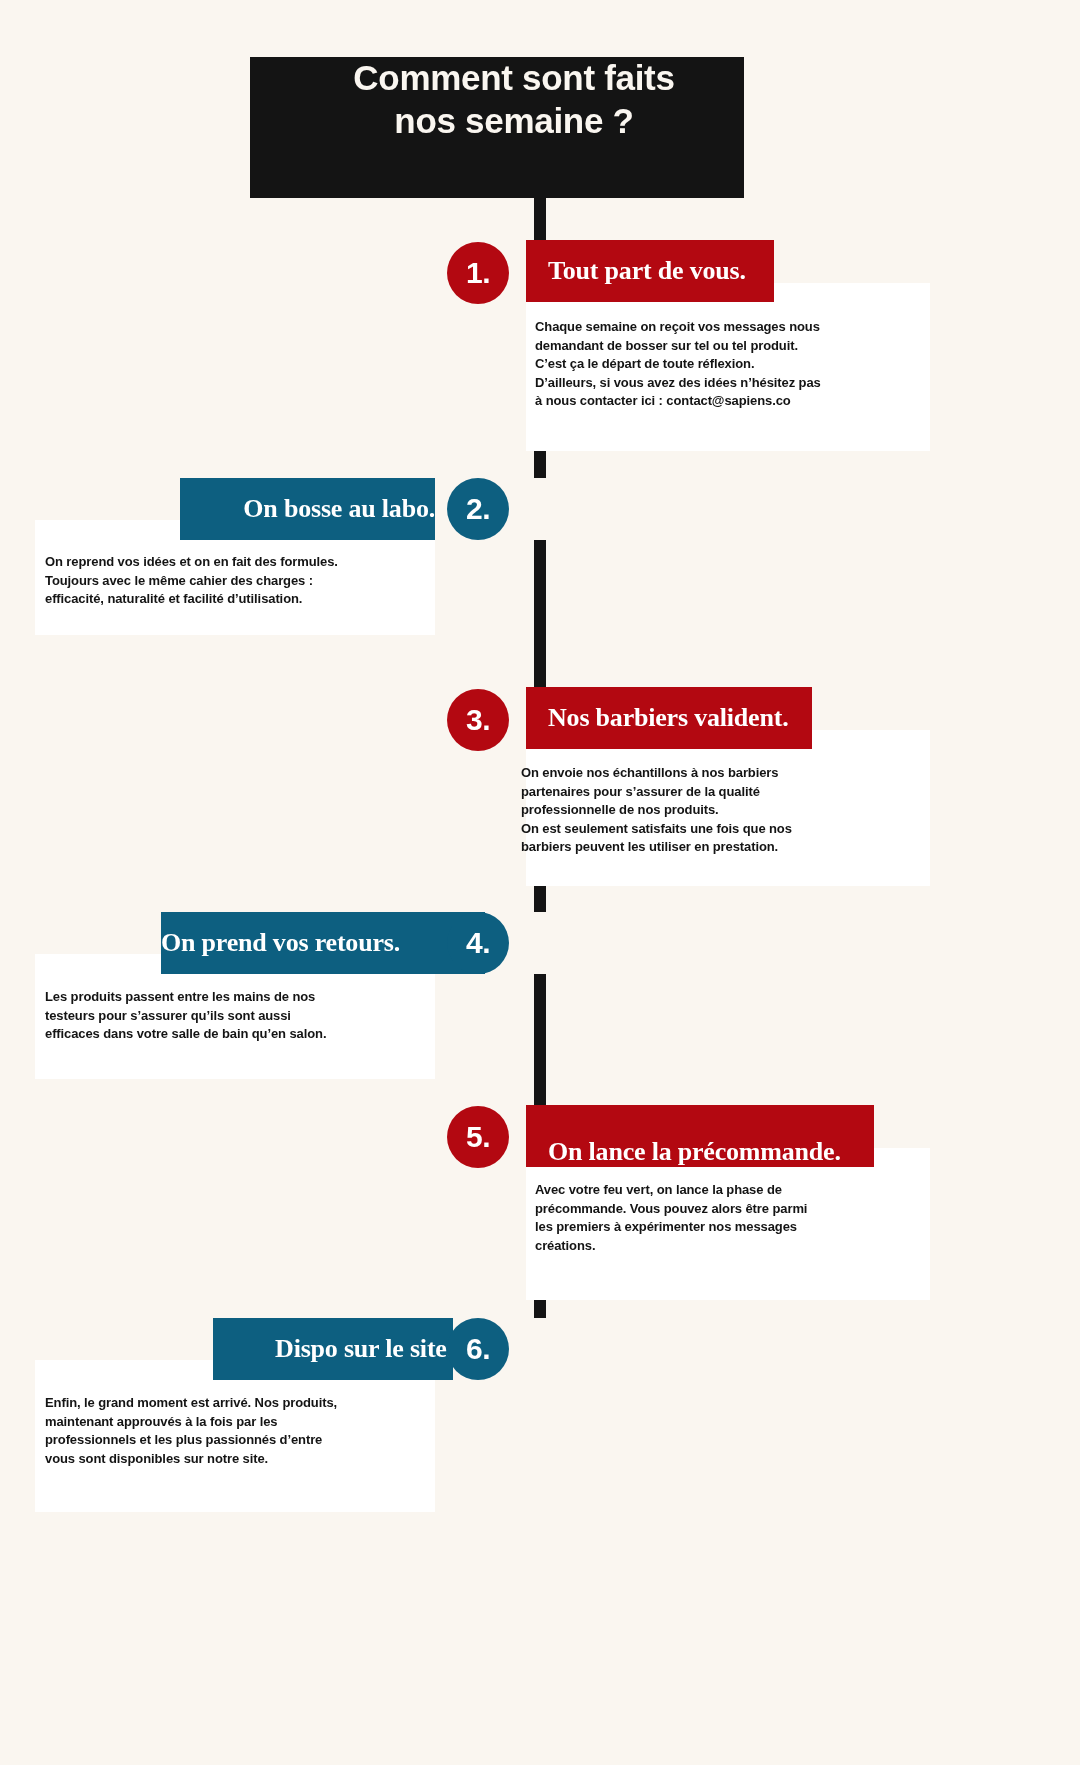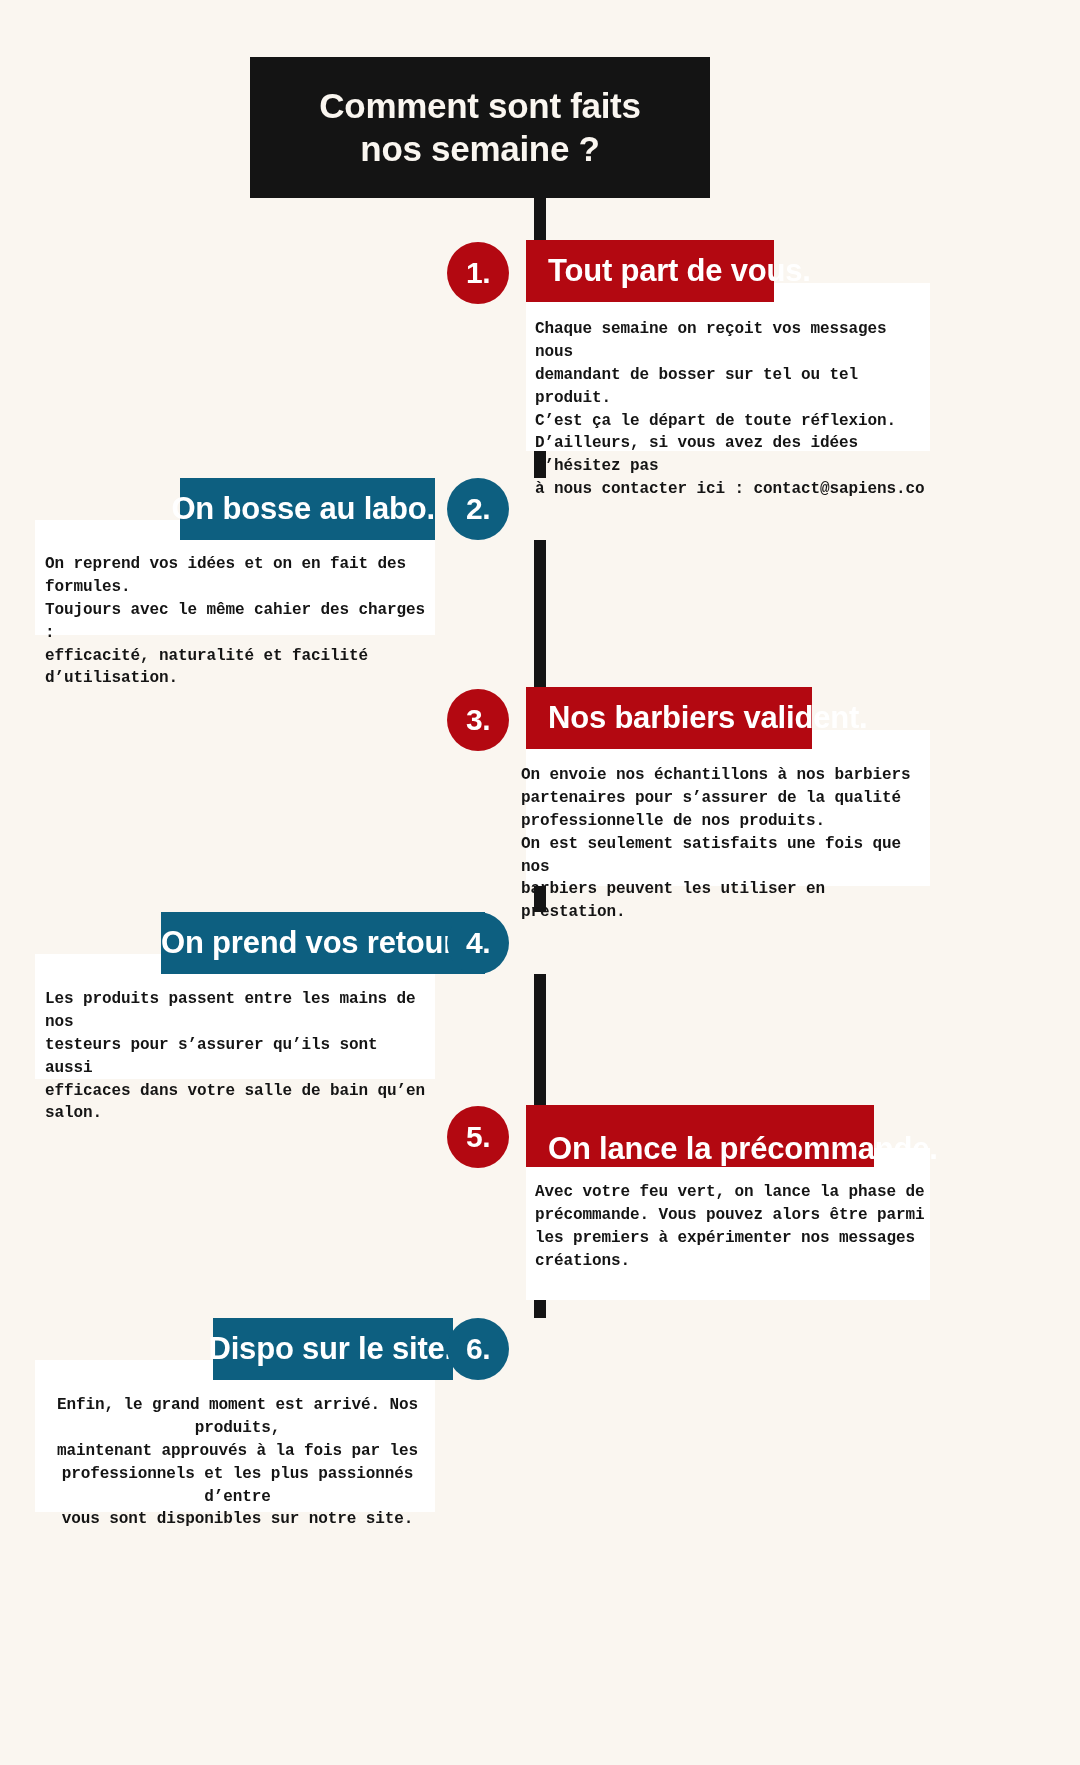--- a/index.html
+++ b/index.html
@@ -19,22 +19,23 @@
     width:12px;
     background:#141414;
   }
 
   
   .title-box{
     position:absolute;
     left:250px;top:57px;
     width:460px;height:141px;
     background:#141414;
-    display:flex;align-items:center;justify-content:center;
+    display:flex;justify-content:center;
     text-align:center;
+    padding-left:34px;
   }
   .title-box h1{
     margin:0;
     color:#faf6f0;
     font-size:35px;
     line-height:1.22;
     font-weight:bold;
     letter-spacing:-0.3px;
   }
 
@@ -64,38 +65,38 @@
   .bar{
     position:absolute;
     height:62px;
     display:flex;align-items:center;
     z-index:3;
   }
   .bar.red{background:#b30811;}
   .bar.blue{background:#0d5f80;}
   .bar span{
     color:#ffffff;
-    font-size:31px;
+    font-size:26px;
     font-weight:bold;
     letter-spacing:-0.2px;
     white-space:nowrap;
+    font-family:Liberation Serif, serif;
   }
   .bar.left span{}
   .bar.right span{padding-left:22px;}
 
   .body-text{
     position:absolute;
     z-index:2;
     color:#141414;
-    font-size:16px;
+    font-size:13px;
     line-height:1.43;
     font-weight:bold;
     letter-spacing:-0.1px;
     white-space:pre-line;
-    font-family:Liberation Mono, monospace;
   }
 </style>
 </head>
 <body>
 
 <div class="canvas">
 
   <div class="spine" style="top:198px;height:52px;"></div>
   <div class="spine" style="top:303px;height:175px;"></div>
   <div class="spine" style="top:540px;height:149px;"></div>
@@ -181,19 +182,19 @@
   </div>
 
   <div class="step">
     <div class="panel" style="left:35px;top:1360px;width:400px;height:152px;"></div>
     <div class="badge blue" style="left:447px;top:1318px;">
       <span>6.</span>
     </div>
     <div class="bar blue left" style="left:213px;top:1318px;width:240px;justify-content:flex-end;">
       <span>Dispo sur le site.</span>
     </div>
-    <div class="body-text" style="left:45px;top:1394px;width:385px;text-align:center;">Enfin, le grand moment est arrivé. Nos produits,
+    <div class="body-text" style="left:45px;top:1394px;width:385px;">Enfin, le grand moment est arrivé. Nos produits,
 maintenant approuvés à la fois par les
 professionnels et les plus passionnés d’entre
 vous sont disponibles sur notre site.</div>
   </div>
 
 </div>
 
 </body></html>

